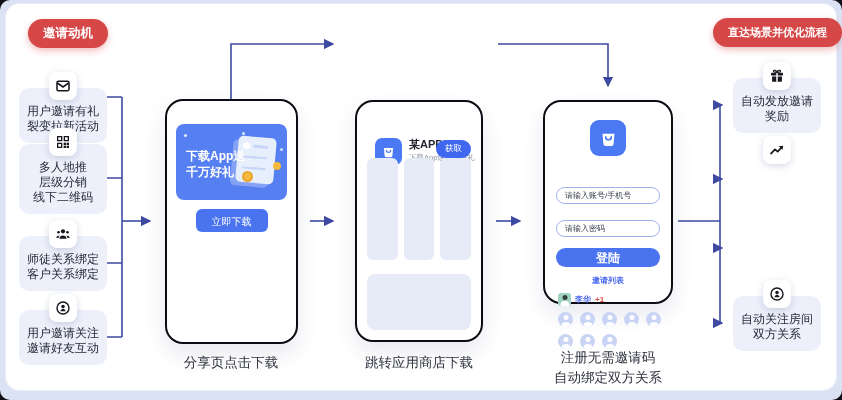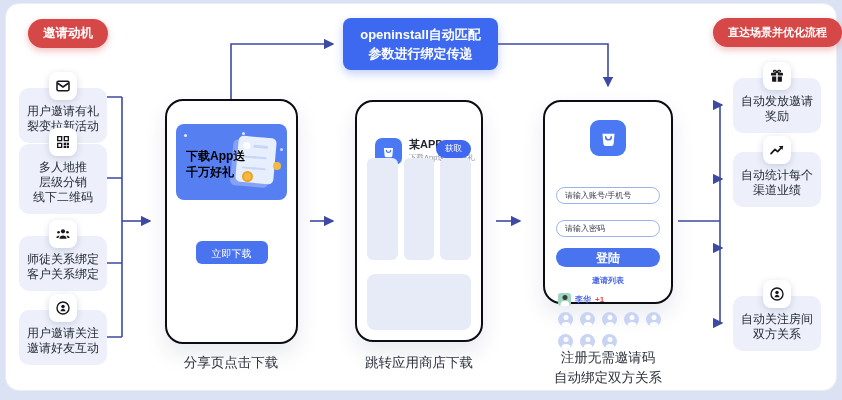--- a/index.html
+++ b/index.html
@@ -2,21 +2,21 @@
 <html><head>
 <meta charset="utf-8">
 <style>
   html,body{margin:0;padding:0;}
   body{
     width:842px;height:400px;position:relative;overflow:hidden;
     background:#101016;
     font-family:"Liberation Sans","DejaVu Sans",sans-serif;
     -webkit-font-smoothing:antialiased;
   }
-  .page{position:absolute;inset:0;background:#dbe2f4;border-radius:0;}
+  .page{position:absolute;inset:0;background:#dbe2f4;border-radius:10px;}
   .card{position:absolute;left:5px;top:3px;right:5px;bottom:9px;background:#ffffff;
         border:1px solid #e9edf8;border-radius:14px;}
   
   .badge{position:absolute;height:29px;line-height:29px;padding:0 15px;border-radius:15px;
          background:#d64848;color:#fff;font-weight:bold;box-shadow:0 3px 7px rgba(214,72,72,.35);}
   .badge-left{left:28px;top:19px;font-size:12.5px;}
   .badge-right{left:713px;top:18px;font-size:11px;}
   
   .feature{position:absolute;width:88px;z-index:2;text-align:center;}
   .f-icon{width:28px;height:28px;margin:0 auto;background:#fff;border-radius:8px;
@@ -36,32 +36,32 @@
            box-shadow:0 4px 10px rgba(61,104,240,.3);z-index:2;}
   
   .phone{position:absolute;width:133px;height:245px;background:#fff;border:2.5px solid #0c0c14;
          border-radius:18px;z-index:2;box-shadow:0 10px 22px rgba(30,40,90,.10);box-sizing:border-box;}
   .phone1{left:165px;top:99px;}
   .phone2{left:355px;top:100px;width:128px;height:242px;}
   .phone3{left:543px;top:100px;width:130px;height:204px;}
   
   .banner{position:absolute;left:9px;right:9px;top:23px;height:76px;background:#567ff2;
           border-radius:8px;overflow:hidden;}
-  .banner-text{position:absolute;left:10px;top:24px;color:#000000;font-weight:bold;font-size:12px;line-height:16px;}
+  .banner-text{position:absolute;left:10px;top:24px;color:#ffffff;font-weight:bold;font-size:12px;line-height:16px;}
   .doc{position:absolute;right:12px;top:13px;width:38px;height:46px;background:#e7effd;border-radius:5px;
        transform:rotate(5deg);box-shadow:-5px 4px 0 0 rgba(255,255,255,.28);}
   .doc::before{content:"";position:absolute;left:5px;top:6px;width:7px;height:7px;border-radius:50%;background:#fff;}
   .doc::after{content:"";position:absolute;left:15px;top:8px;width:15px;height:3px;border-radius:2px;background:#c7d6f6;
        box-shadow:0 11px 0 -0.5px #c7d6f6, -10px 22px 0 -0.5px #c7d6f6, 0 22px 0 -0.5px #c7d6f6, -10px 11px 0 -0.5px #c7d6f6;}
   .coin1{position:absolute;left:66px;top:47px;width:11px;height:11px;border-radius:50%;
          background:#f6b93e;border:2px solid #e9a42a;box-sizing:border-box;}
   .coin2{position:absolute;right:6px;top:38px;width:8px;height:8px;border-radius:50%;background:#f6b93e;}
   .spark{position:absolute;left:8px;top:10px;width:3px;height:3px;border-radius:50%;background:rgba(255,255,255,.85);
          box-shadow:58px -2px 0 0 rgba(255,255,255,.8), 36px 24px 0 -0.5px rgba(255,255,255,.75), 96px 14px 0 0 rgba(255,255,255,.7);}
-  .dl-btn{position:absolute;left:50%;transform:translateX(-50%);top:140px;width:72px;height:23px;
+  .dl-btn{position:absolute;left:50%;transform:translateX(-50%);top:108px;width:72px;height:23px;
           background:#4a73f0;border-radius:6px;color:#fff;font-size:10px;line-height:23px;text-align:center;border:none;}
   
   .store-head{position:absolute;left:10px;right:10px;top:36px;height:30px;padding-left:8px;}
   .app-ic{width:27px;height:27px;border-radius:7px;background:#4a79f3;display:flex;align-items:center;justify-content:center;float:left;}
   .app-ic svg{width:19px;height:19px;}
   .store-meta{margin-left:34px;}
   .app-name{font-size:11px;font-weight:bold;color:#23262f;line-height:13px;}
   .app-sub{font-size:7.5px;color:#8a8f9c;margin-top:2px;white-space:nowrap;}
   .get-btn{position:absolute;right:0;top:2px;padding:3px 9px;background:#3f67ef;color:#fff;
            font-size:8.5px;border-radius:9px;border:none;}
@@ -182,24 +182,20 @@
           <circle cx="12" cy="9.6" r="2.6" fill="#17171d"></circle>
           <path d="M8.2 17c.5-2.4 1.9-3.7 3.8-3.7s3.3 1.3 3.8 3.7z" fill="#17171d"></path>
         </svg>
     </div>
     <div class="f-box">
       <div>用户邀请关注</div>
       <div>邀请好友互动</div>
     </div>
   </div>
 
-  <div class="process">
-    <div>openinstall自动匹配</div>
-    <div>参数进行绑定传递</div>
-  </div>
 
   <div class="phone phone1">
     <div class="banner">
       <span class="spark"></span>
       <div class="doc"></div>
       <span class="coin1"></span>
       <span class="coin2"></span>
       <div class="banner-text">
         <div>下载App送</div>
         <div>千万好礼</div>
@@ -280,24 +276,20 @@
       <div>奖励</div>
     </div>
   </div>
   <div class="feature fr2">
     <div class="f-icon">
       <svg viewBox="0 0 24 24">
           <path d="M3 17.5 9 11l4 3.5 7-7.5" fill="none" stroke="#17171d" stroke-width="2.5" stroke-linecap="round" stroke-linejoin="round"></path>
           <path d="M14.5 6h6v6z" fill="#17171d"></path>
         </svg>
     </div>
-    <div class="f-box">
-      <div>自动统计每个</div>
-      <div>渠道业绩</div>
-    </div>
   </div>
   <div class="feature fr4">
     <div class="f-icon">
       <svg viewBox="0 0 24 24">
           <circle cx="12" cy="12" r="9" fill="none" stroke="#17171d" stroke-width="2.1"></circle>
           <circle cx="12" cy="9.6" r="2.6" fill="#17171d"></circle>
           <path d="M8.2 17c.5-2.4 1.9-3.7 3.8-3.7s3.3 1.3 3.8 3.7z" fill="#17171d"></path>
         </svg>
     </div>
     <div class="f-box">

